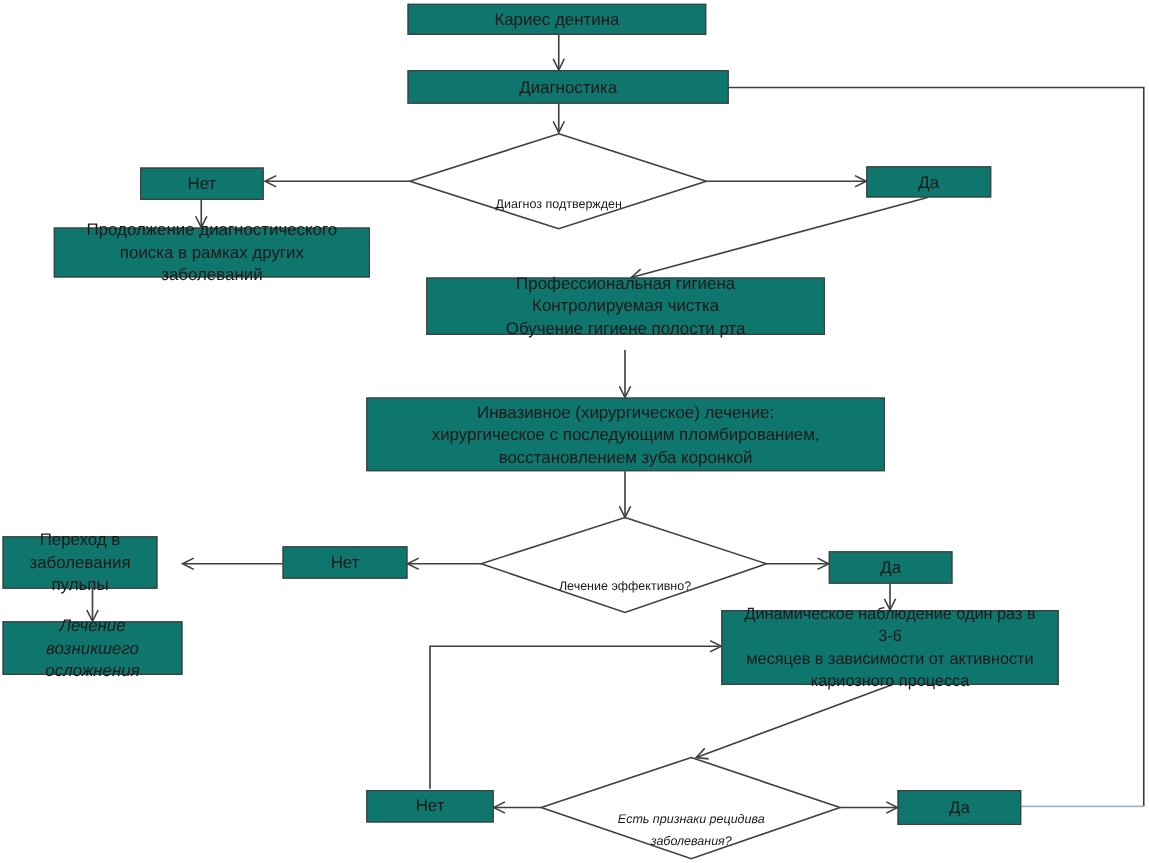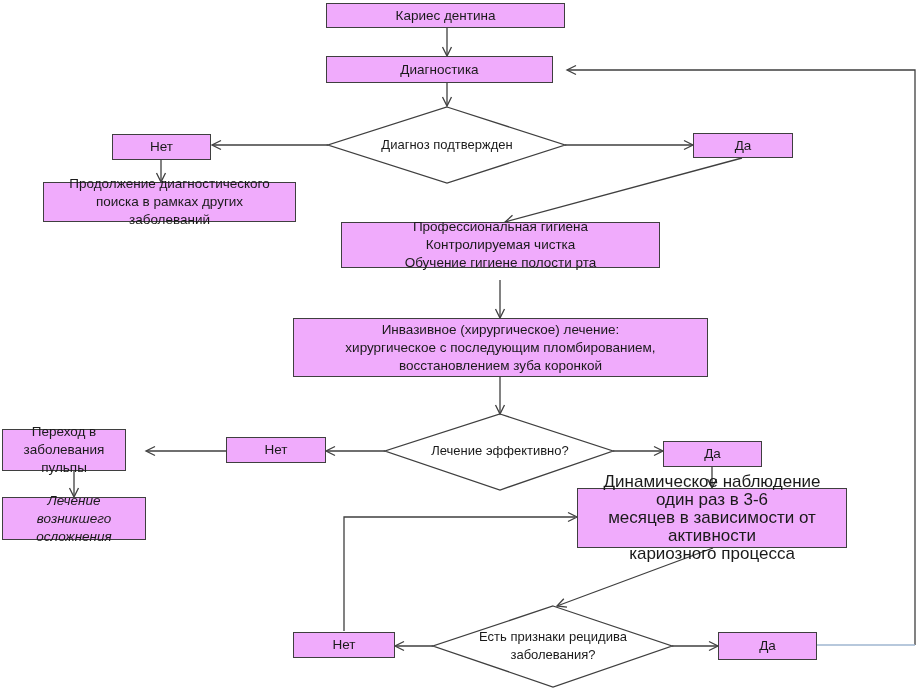--- a/index.html
+++ b/index.html
@@ -8,35 +8,36 @@
     width:919px;height:690px;
     background:#ffffff;
     font-family:"Liberation Sans","DejaVu Sans",sans-serif;
     color:#1a1a1a;
     overflow:hidden;
   }
   #connector-layer{position:absolute;left:0;top:0;width:919px;height:690px;}
   .node{
     position:absolute;
     box-sizing:border-box;
-    background:#f0abfc;
+    background:#0f766e;
     border:1.5px solid #3f3f3f;
     display:flex;align-items:center;justify-content:center;
     text-align:center;
     font-size:13.5px;line-height:18px;
     white-space:pre-line;
     padding:1px 16px;
   }
   .dlabel{
     position:absolute;
     display:flex;align-items:center;justify-content:center;
     text-align:center;
-    font-size:13px;line-height:18px;
+    font-size:10px;line-height:18px;
     white-space:pre-line;
     pointer-events:none;
+    margin-top:19px;
   }
   svg line, svg polyline, svg polygon{vector-effect:non-scaling-stroke;}
 </style>
 </head>
 <body>
 
 <div id="stage">
 
   <svg id="connector-layer" viewBox="0 0 919 690" xmlns="http://www.w3.org/2000/svg">
 
@@ -99,21 +100,21 @@
 
       <polyline points="915,645 915,70 568,70"></polyline>
       <polyline points="576,65.5 567,70 576,74.5"></polyline>
     </g>
 
     <line x1="817" y1="645" x2="915" y2="645" stroke="#9fb6d1" stroke-width="1.4"></line>
   </svg>
 
   <div class="node" style="left:326px;top:3px;width:239px;height:25px;">Кариес дентина</div>
 
-  <div class="node" style="left:326px;top:56px;width:227px;height:27px;">Диагностика</div>
+  <div class="node" style="left:326px;top:56px;width:257px;height:27px;">Диагностика</div>
 
   <div class="node" style="left:112px;top:134px;width:99px;height:26px;">Нет</div>
 
   <div class="node" style="left:43px;top:182px;width:253px;height:40px;">Продолжение диагностического
 поиска в рамках других заболеваний</div>
 
   <div class="node" style="left:693px;top:133px;width:100px;height:25px;">Да</div>
 
   <div class="node" style="left:341px;top:222px;width:319px;height:46px;">Профессиональная гигиена
 Контролируемая чистка
@@ -126,28 +127,28 @@
   <div class="node" style="left:226px;top:437px;width:100px;height:26px;">Нет</div>
 
   <div class="node" style="left:2px;top:429px;width:124px;height:42px;">Переход в
 заболевания пульпы</div>
 
   <div class="node" style="left:2px;top:497px;width:144px;height:43px;font-style:italic;">Лечение возникшего
 осложнения</div>
 
   <div class="node" style="left:663px;top:441px;width:99px;height:26px;">Да</div>
 
-  <div class="node" style="left:577px;top:488px;width:270px;height:60px;font-size:17px;">Динамическое наблюдение один раз в 3-6
+  <div class="node" style="left:577px;top:488px;width:270px;height:60px;font-size:13px;">Динамическое наблюдение один раз в 3-6
 месяцев в зависимости от активности
 кариозного процесса</div>
 
   <div class="node" style="left:293px;top:632px;width:102px;height:26px;">Нет</div>
 
   <div class="node" style="left:718px;top:632px;width:99px;height:28px;">Да</div>
 
   <div class="dlabel" style="left:337px;top:136px;width:220px;height:18px;">Диагноз подтвержден</div>
 
   <div class="dlabel" style="left:390px;top:442px;width:220px;height:18px;">Лечение эффективно?</div>
 
-  <div class="dlabel" style="left:438px;top:628px;width:230px;height:36px;">Есть признаки рецидива
+  <div class="dlabel" style="left:438px;top:628px;width:230px;height:36px;font-style:italic;">Есть признаки рецидива
 заболевания?</div>
 
 </div>
 
 </body></html>

